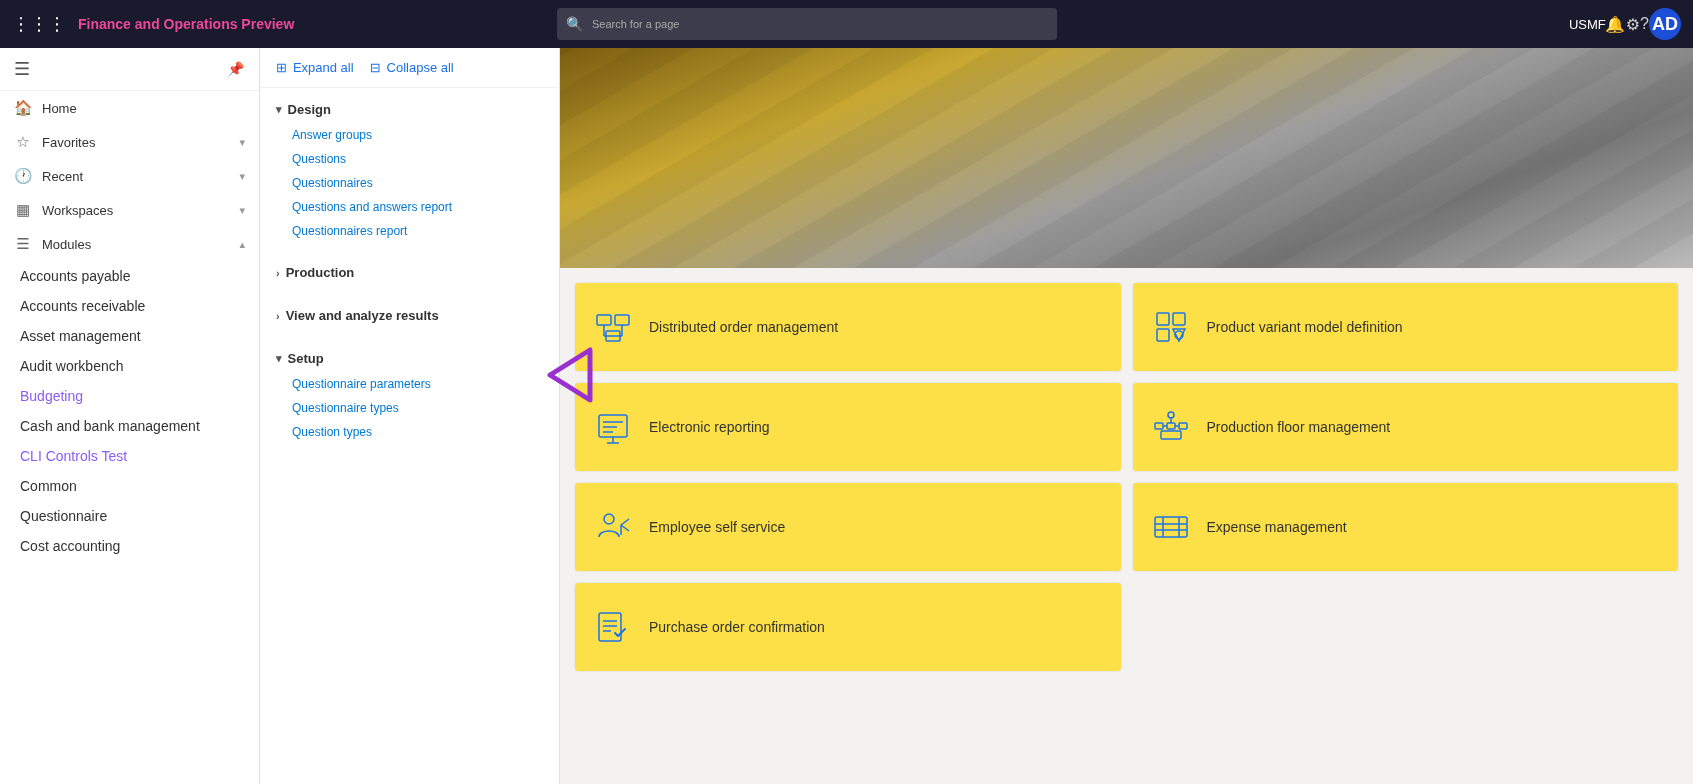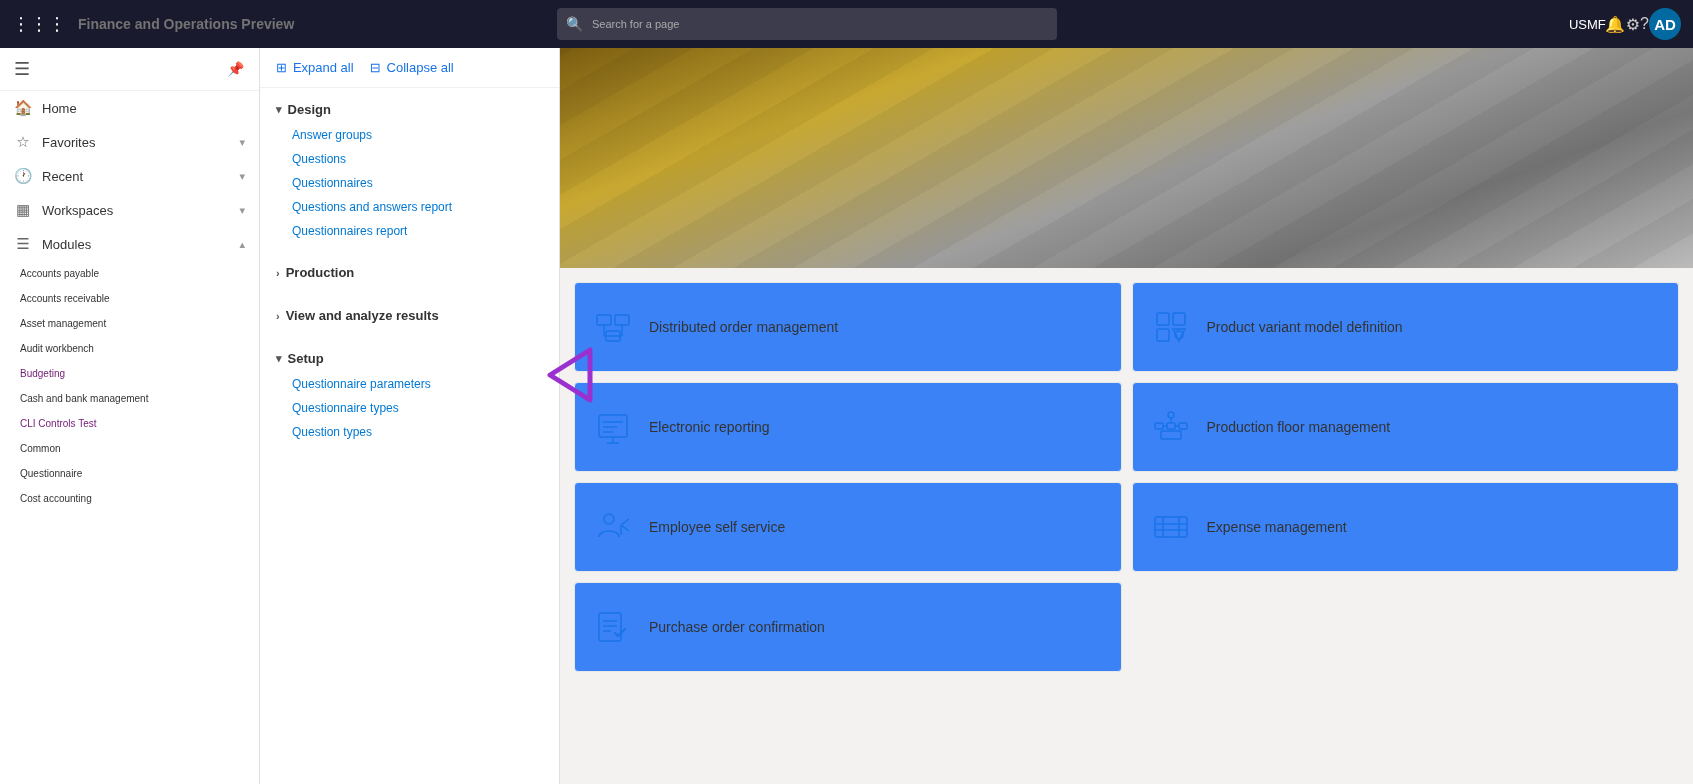--- a/index.html
+++ b/index.html
@@ -11,21 +11,21 @@
       height: 48px;
       display: flex;
       align-items: center;
       padding: 0 12px;
       gap: 12px;
       position: fixed;
       top: 0; left: 0; right: 0;
       z-index: 100;
     }
     .top-nav .app-grid-icon { color: #fff; font-size: 18px; cursor: pointer; }
-    .top-nav .app-title { color: #737373; font-size: 14px; font-weight: 600; white-space: nowrap; }
+    .top-nav .app-title { color: #ec4899; font-size: 14px; font-weight: 600; white-space: nowrap; }
     .search-bar {
       flex: 1;
       max-width: 500px;
       margin: 0 auto;
       background: rgba(255,255,255,0.15);
       border-radius: 4px;
       display: flex;
       align-items: center;
       padding: 0 10px;
       gap: 8px;
@@ -43,24 +43,24 @@
     .top-nav-right {
       display: flex;
       align-items: center;
       gap: 0;
       margin-left: auto;
     }
     .top-nav-right .label { color: #fff; font-size: 13px; }
     .top-nav-right .icon-btn { color: #ccc; font-size: 16px; cursor: pointer; }
     .avatar {
       width: 32px; height: 32px;
-      background: #0369a1;
+      background: #1d4ed8;
       border-radius: 50%;
       display: flex; align-items: center; justify-content: center;
-      color: #fff; font-size: 15px; font-weight: 600; cursor: pointer;
+      color: #fff; font-size: 18px; font-weight: 600; cursor: pointer;
     }
 
     
     .layout {
       display: flex;
       margin-top: 48px;
       height: calc(100vh - 48px);
     }
 
     
@@ -91,25 +91,25 @@
       display: flex; align-items: center; gap: 10px;
       padding: 8px 14px;
       cursor: pointer;
       font-size: 13px; color: #333;
     }
     .nav-item .nav-icon { font-size: 15px; color: #666; width: 18px; text-align: center; }
     .nav-item .nav-label { flex: 1; }
     .nav-item .nav-arrow { color: #999; font-size: 11px; }
     .nav-module-item {
       padding: 7px 14px 7px 20px;
-      font-size: 10px;
+      font-size: 14px;
       cursor: pointer;
       color: #333;
     }
-    .nav-module-item.highlighted { color: #701a75; }
+    .nav-module-item.highlighted { color: #8b5cf6; }
 
     
     .middle-panel {
       width: 300px;
       background: #fff;
       border-right: 1px solid #e0e0e0;
       overflow-y: auto;
       flex-shrink: 0;
     }
     .middle-panel::-webkit-scrollbar { width: 4px; }
@@ -184,21 +184,21 @@
         linear-gradient(160deg, #7a5c10 0%, #c8a830 25%, #9e9e9e 55%, #777 75%, #bbb 100%);
     }
 
     .tiles-grid {
       display: grid;
       grid-template-columns: 1fr 1fr;
       gap: 10px;
       padding: 14px;
     }
     .tile {
-      background: #3b82f6;
+      background: #fde047;
       border: 1px solid #e8e8e8;
       border-radius: 4px;
       padding: 22px 18px;
       display: flex;
       align-items: center;
       gap: 16px;
       cursor: pointer;
       min-height: 90px;
     }
     .tile-icon {

